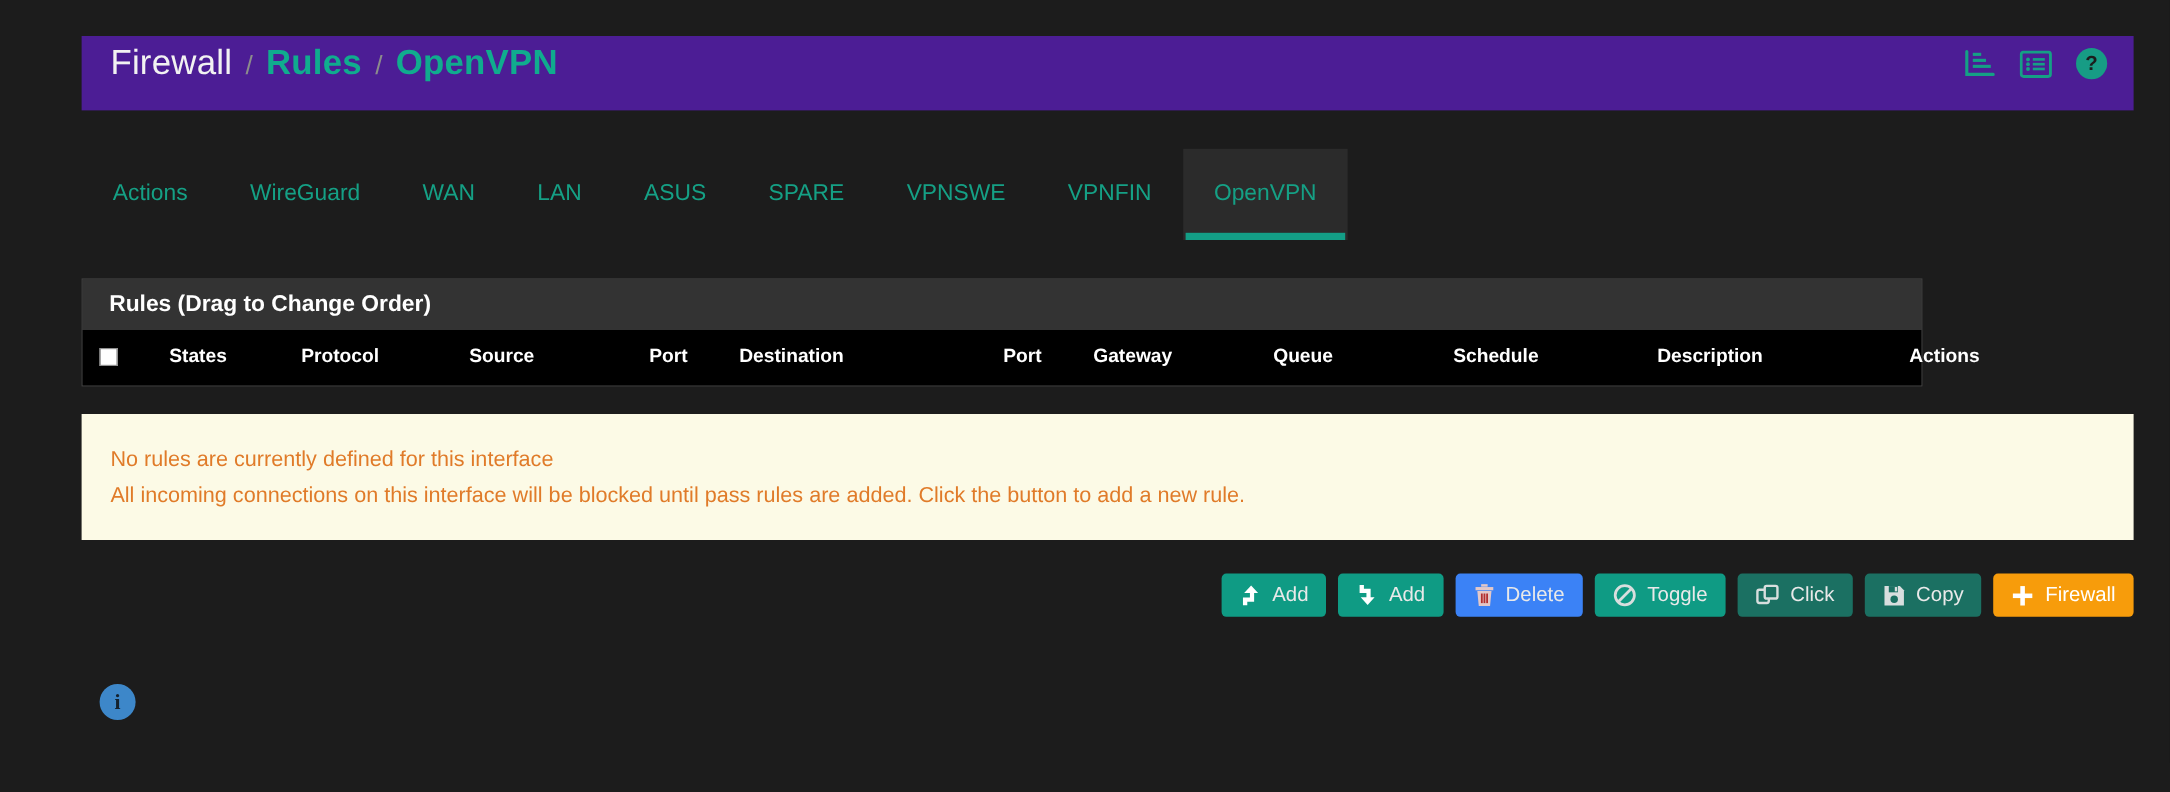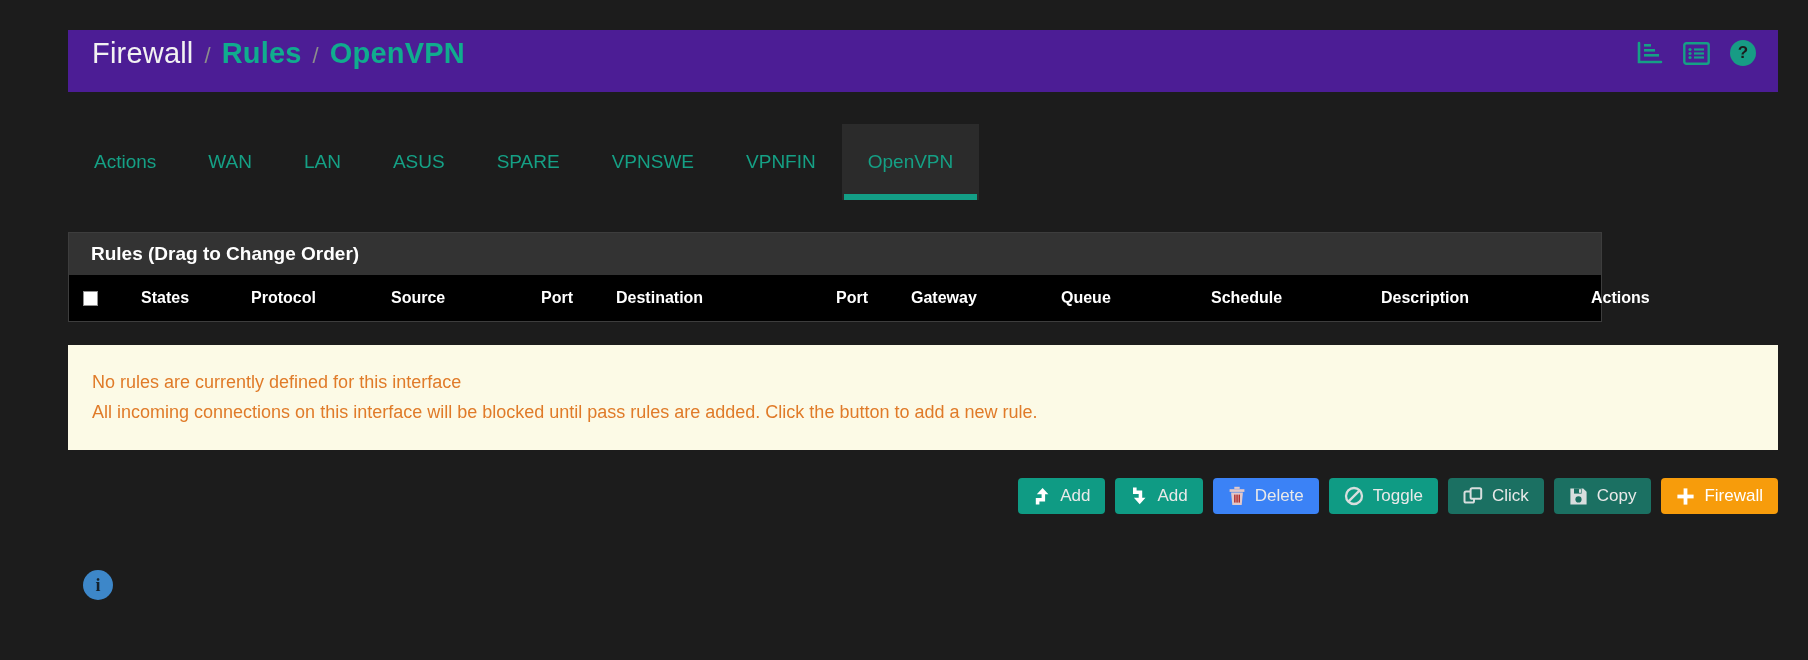--- a/index.html
+++ b/index.html
@@ -256,20 +256,23 @@
           <rect x="11" y="14.4" width="10" height="2.2" fill="#15a085"></rect>
         </svg>
       </span>
       <span class="help-badge">?</span>
     </div>
   </div>
 
   <div class="tabs">
     <div class="tab">
         <span>Actions</span>
+      </div>
+    <div class="tab">
+        <span>WireGuard</span>
       </div>
     <div class="tab">
         <span>WAN</span>
       </div>
     <div class="tab">
         <span>LAN</span>
       </div>
     <div class="tab">
         <span>ASUS</span>
       </div>

